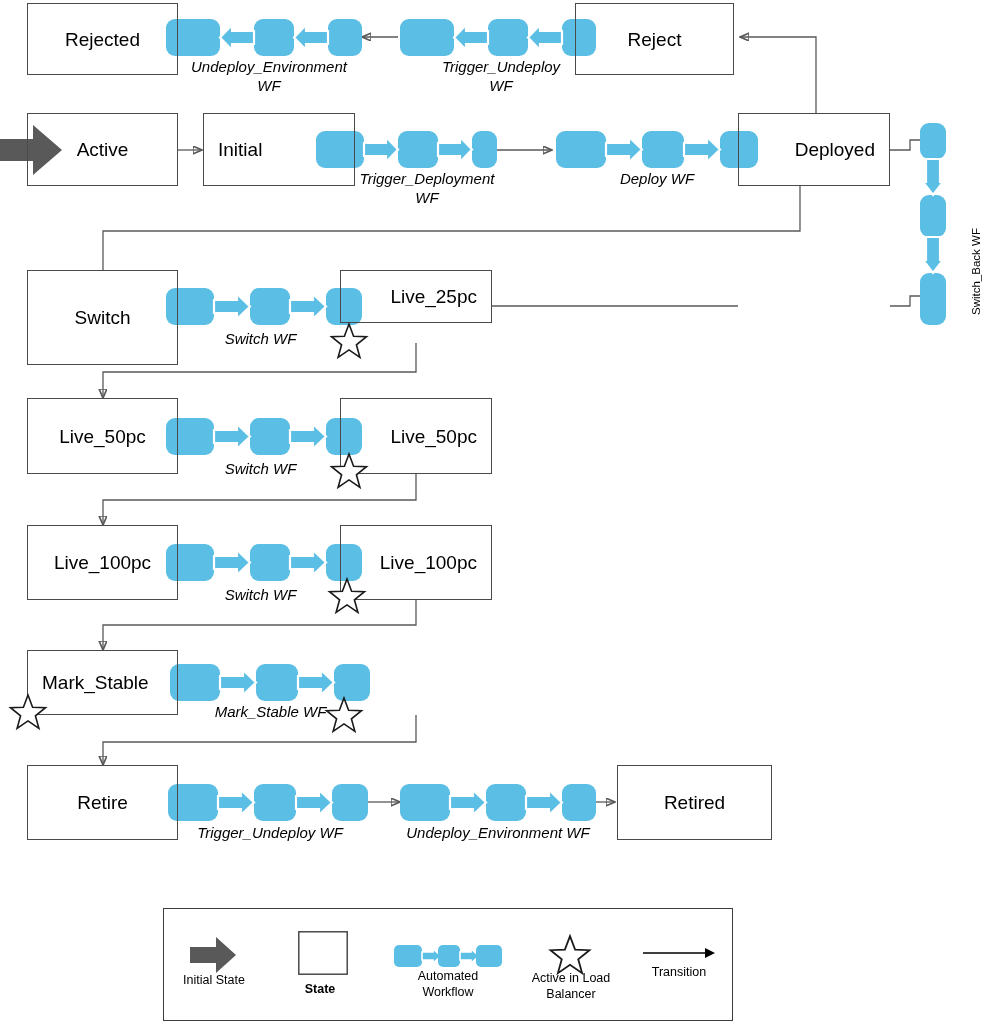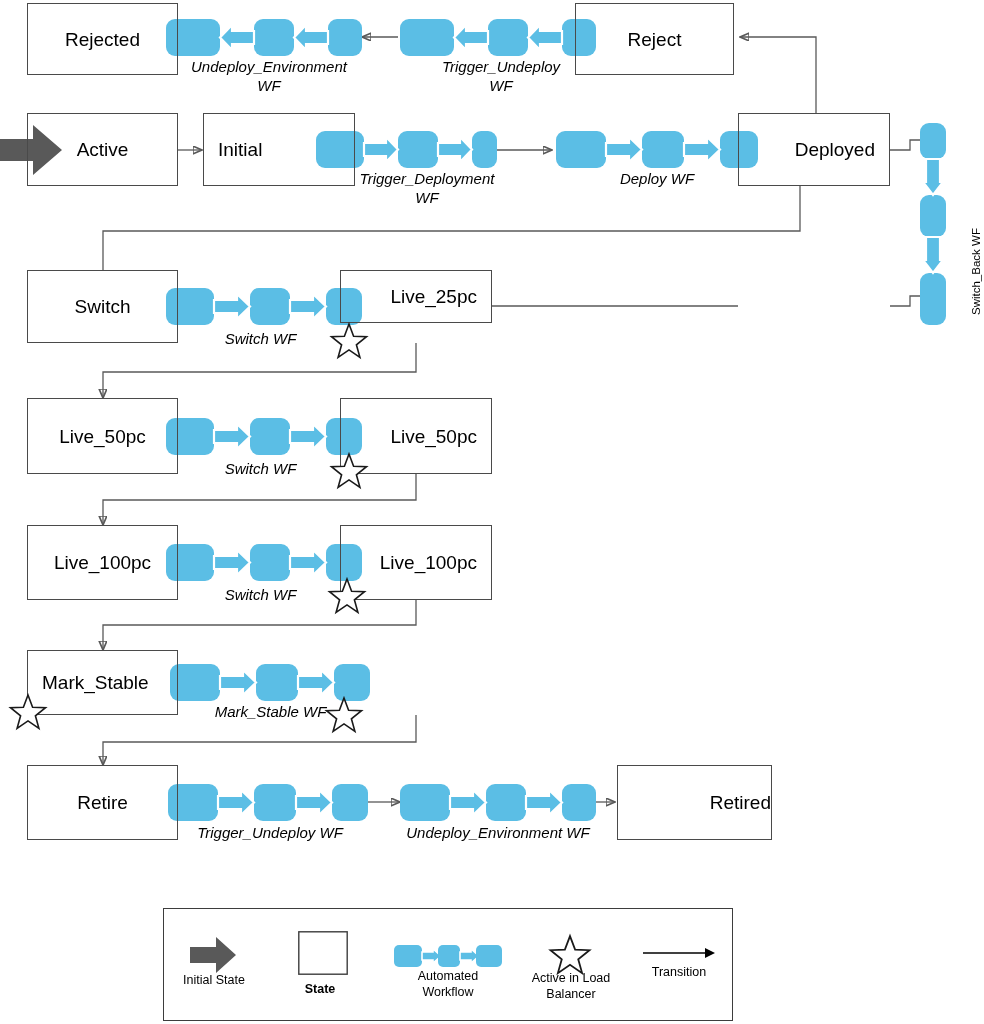--- a/index.html
+++ b/index.html
@@ -282,21 +282,21 @@
     <div class="seg" style="height:42px;"></div>
     <div class="conn" style="height:36px;">
       <svg viewBox="0 0 26 36" preserveAspectRatio="none">
         <polygon points="6,23 3,23 13,36 23,23 20,23 20,0 6,0" fill="#5BBEE5" stroke="#ffffff" stroke-width="2.2"></polygon>
       </svg>
     </div>
     <div class="seg" style="height:36px;"></div>
   </div>
   <div class="wf-label-vert" style="left:970px; top:315px;">Switch_Back WF</div>
 
-  <div class="state-box" style="left:27px; top:270px; width:151px; height:73px;">
+  <div class="state-box" style="left:27px; top:270px; width:151px; height:95px;">
     <span class="state-label">Switch</span>
   </div>
 
   <div class="wf" style="left:166px; top:288px; width:196px; height:37px;">
     <div class="seg" style="width:48px;"></div>
     <div class="conn" style="width:36px;">
       <svg viewBox="0 0 36 37" preserveAspectRatio="none">
         <polygon points="23,6 23,12 0,12 0,25 23,25 23,31 36,18.5" fill="#5BBEE5" stroke="#ffffff" stroke-width="2.2"></polygon>
       </svg>
     </div>
@@ -448,21 +448,21 @@
     <div class="seg" style="width:40px;"></div>
     <div class="conn" style="width:36px;">
       <svg viewBox="0 0 36 37" preserveAspectRatio="none">
         <polygon points="23,6 23,12 0,12 0,25 23,25 23,31 36,18.5" fill="#5BBEE5" stroke="#ffffff" stroke-width="2.2"></polygon>
       </svg>
     </div>
     <div class="seg" style="width:34px;"></div>
   </div>
   <div class="wf-label" style="left:400px; top:824px; width:196px; text-align:center;">Undeploy_Environment WF</div>
 
-  <div class="state-box" style="left:617px; top:765px; width:155px; height:75px;justify-content:flex-end;">
+  <div class="state-box" style="left:617px; top:765px; width:155px; height:75px;">
     <span class="state-label">Retired</span>
   </div>
 
   <div class="legend-box" style="left:163px; top:908px; width:570px; height:113px;">
 
     <div class="legend-glyph" style="left:26px; top:28px;">
       <svg width="46" height="36" viewBox="0 0 46 36">
         <polygon points="0,10 26,10 26,0 46,18 26,36 26,26 0,26" fill="#595959"></polygon>
       </svg>
     </div>

